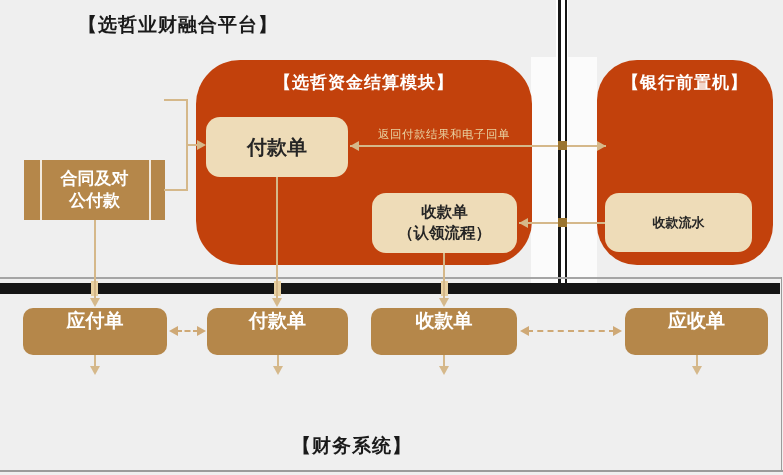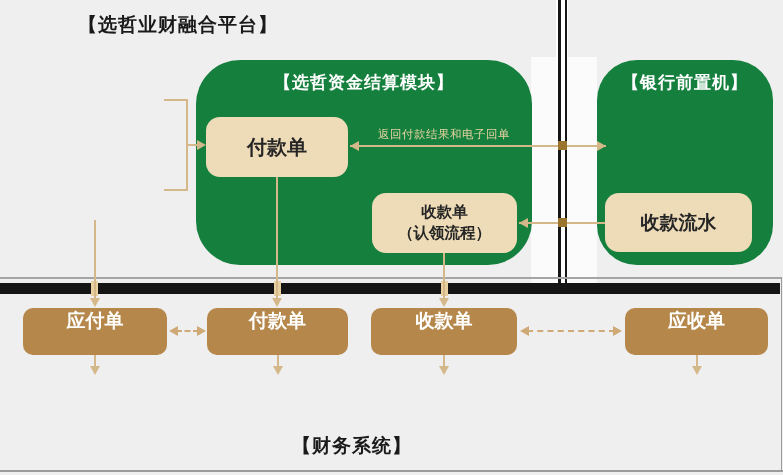--- a/index.html
+++ b/index.html
@@ -11,21 +11,21 @@
 
   
   .white-strip { position:absolute; background:#fbfbfb; }
   .sepv-bg { position:absolute; background:#ffffff; }
   .sepv-line { position:absolute; background:#161616; }
   .seph-thin { position:absolute; background:#a5a5a5; }
   .seph-band { position:absolute; background:#151515; z-index:4; }
   .frame-line { position:absolute; background:#9b9b9b; }
 
   
-  .module { position:absolute; background:#15803d; z-index:2; }
+  .module { position:absolute; background:#c2410c; z-index:2; }
   .module-title { position:absolute; width:100%; text-align:center; color:#ffffff; font-size:17px; font-weight:700; letter-spacing:1px; z-index:3; }
 
   
   .box-tan { position:absolute; background:#eedcb8; border-radius:14px; display:flex; flex-direction:column; align-items:center; justify-content:center; color:#252525; font-size:20px; font-weight:600; z-index:3; text-align:center; }
   .box-gold { position:absolute; background:#b5874a; border-radius:10px; display:flex; align-items:flex-start; justify-content:center; color:#ffffff; font-size:19px; font-weight:600; z-index:3; text-align:center; }
   .box-proc { position:absolute; background:#b5874a; display:flex; align-items:center; justify-content:center; color:#ffffff; font-size:19px; font-weight:600; z-index:3; text-align:center; }
   .box-proc::before, .box-proc::after { content:""; position:absolute; top:0; bottom:0; width:2px; background:#f2eade; }
   .box-proc::before { left:16px; }
   .box-proc::after { right:14px; }
 
@@ -56,36 +56,39 @@
   <div class="sepv-bg" style="left:556px; top:0; width:12px; height:294px;"></div>
   <div class="sepv-line" style="left:558px; top:0; width:2.5px; height:294px;"></div>
   <div class="sepv-line" style="left:564.5px; top:0; width:2.5px; height:294px;"></div>
 
   <div class="seph-thin" style="left:0; top:277px; width:781px; height:1.5px;"></div>
   <div class="seph-band" style="left:0; top:283px; width:780px; height:11px;"></div>
 
   <div class="frame-line" style="left:0; top:470px; width:783px; height:1.5px;"></div>
   <div class="frame-line" style="left:780.5px; top:277px; width:1.5px; height:195px;"></div>
 
+  <div class="box-proc" style="left:24px; top:160px; width:141px; height:60px; font-size:17px; line-height:1.3;">
+    <span style="display:block; width:76px;">合同及对公付款</span>
+  </div>
 
   <div class="module" style="left:196px; top:60px; width:336px; height:205px; border-radius:44px;">
     <div class="module-title" style="top:11px;">【选哲资金结算模块】</div>
   </div>
   <div class="box-tan" style="left:206px; top:117px; width:142px; height:60px;">
     <span>付款单</span>
   </div>
   <div class="box-tan" style="left:372px; top:193px; width:145px; height:60px; font-size:15.5px; line-height:1.35;">
     <span>收款单</span>
     <span>（认领流程）</span>
   </div>
 
   <div class="module" style="left:597px; top:60px; width:176px; height:205px; border-radius:40px;">
     <div class="module-title" style="top:11px;">【银行前置机】</div>
   </div>
-  <div class="box-tan" style="left:605px; top:193px; width:147px; height:59px; font-size:19px;">
+  <div class="box-tan" style="left:605px; top:193px; width:147px; height:59px; font-size:13px;">
     <span>收款流水</span>
   </div>
 
   <div class="hline" style="left:164px; top:99px; width:23px;"></div>
   <div class="hline" style="left:164px; top:189px; width:23px;"></div>
   <div class="vline" style="left:186px; top:99px; height:92px;"></div>
   <div class="hline" style="left:186px; top:144px; width:12px;"></div>
   <div class="ah-r" style="left:197px; top:140px;"></div>
 
   <div class="flow-label" style="left:378px; top:127px;">返回付款结果和电子回单</div>

